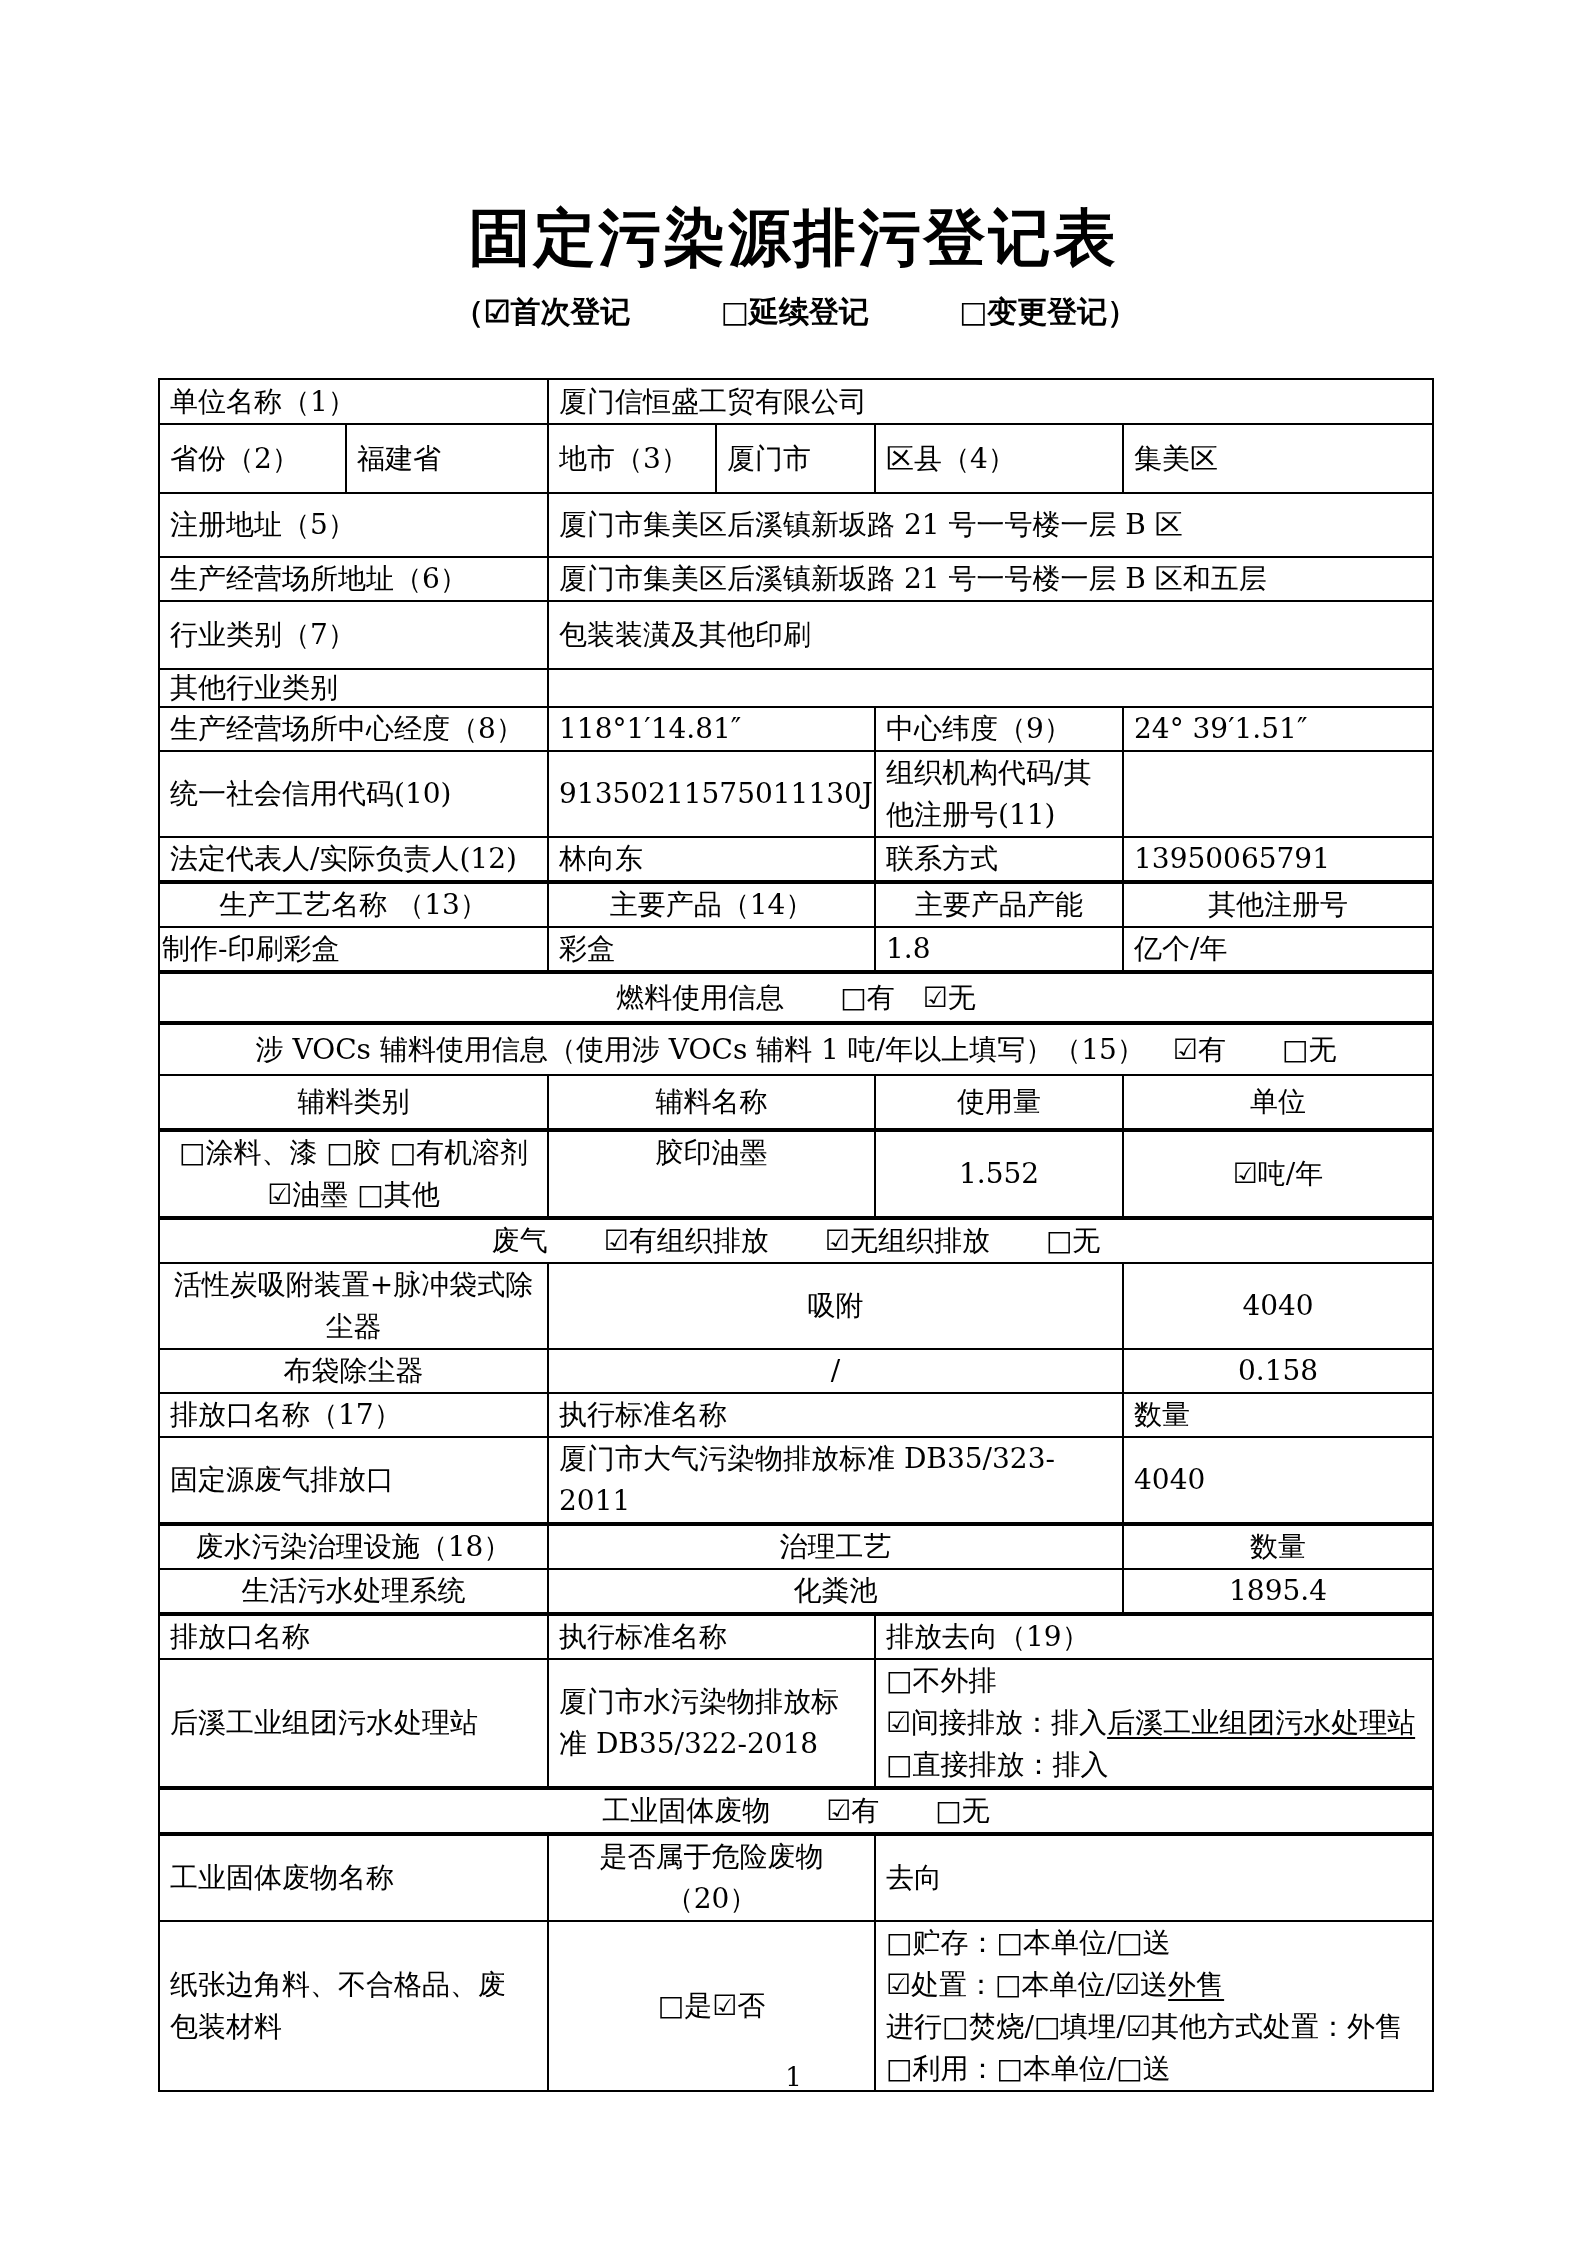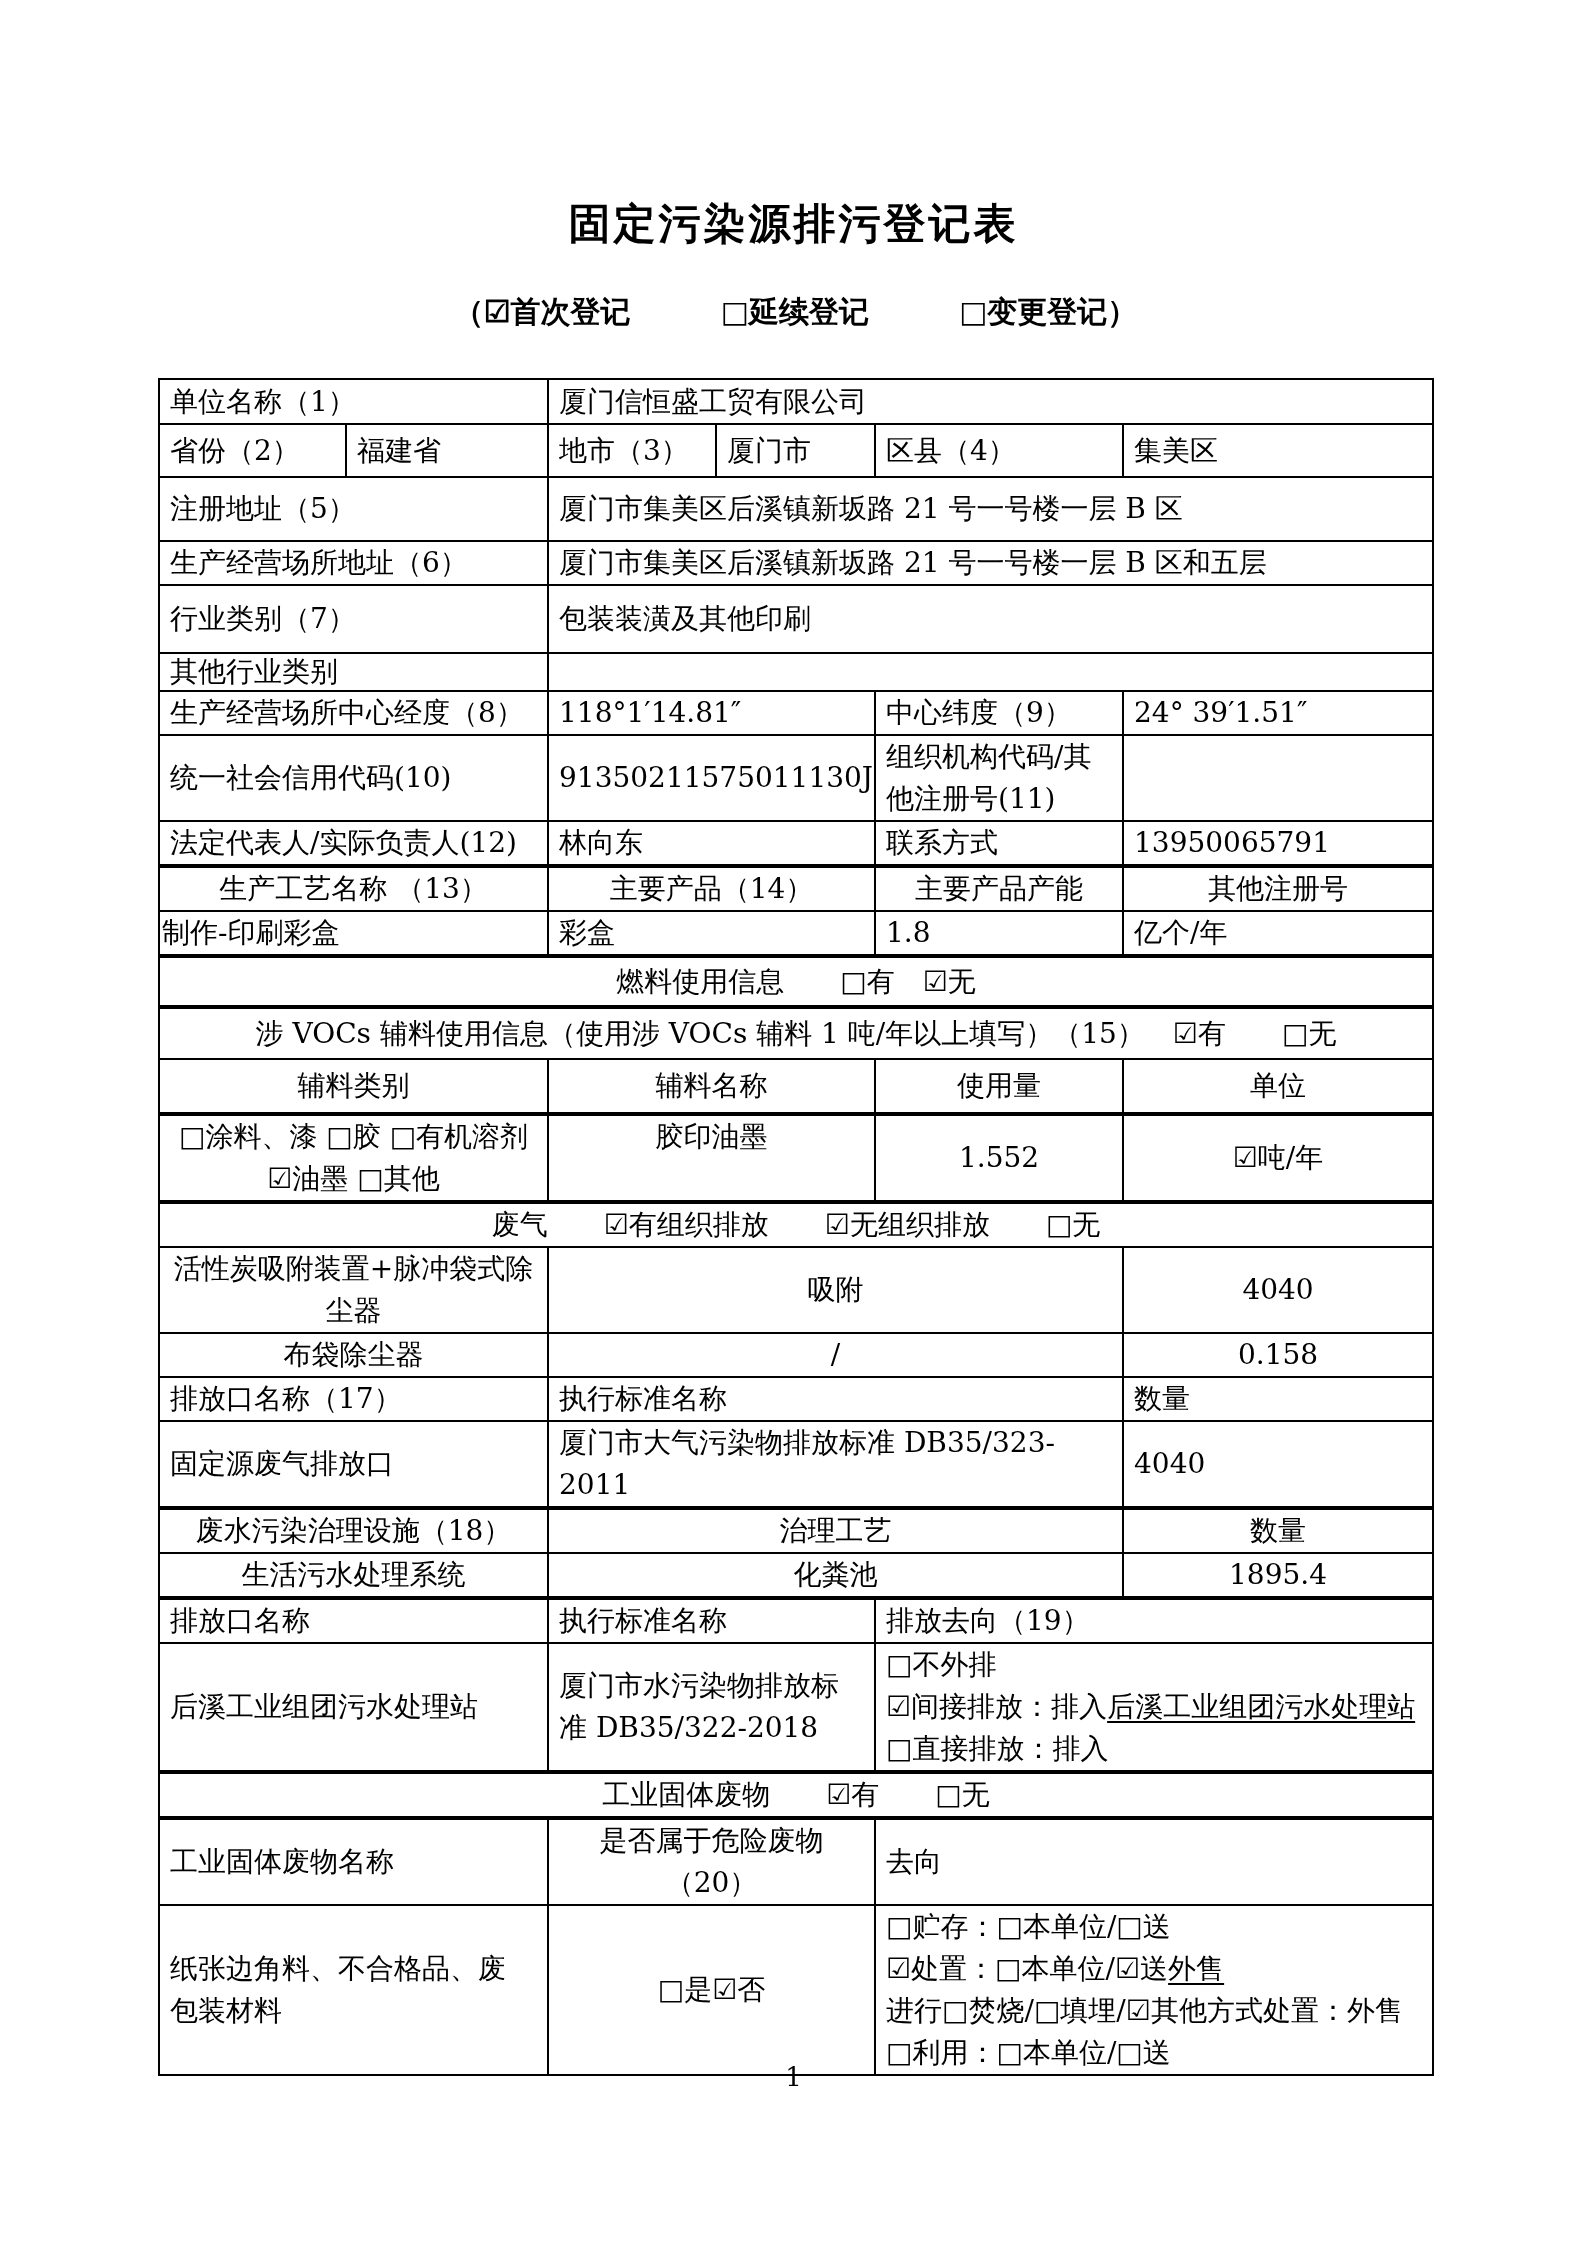--- a/index.html
+++ b/index.html
@@ -2,21 +2,21 @@
 <html><head>
 <meta charset="utf-8">
 <style>
   html,body{margin:0;padding:0;}
   body{
     width:1587px;height:2245px;background:#ffffff;position:relative;
     font-family:"DejaVu Serif","Liberation Serif",serif;color:#000;
   }
   .doc-title{
     position:absolute;top:196px;left:0;width:1587px;text-align:center;
-    font-size:42px;font-weight:bold;letter-spacing:3px;
+    font-size:62px;font-weight:bold;letter-spacing:3px;
   }
   .doc-subtitle{
     position:absolute;top:292px;left:2px;width:1587px;text-align:center;
     font-size:30px;font-weight:bold;
   }
   table.form{
     position:absolute;left:158px;top:378px;width:1274px;
     border-collapse:collapse;table-layout:fixed;
     border:2px solid #22c55e;
     font-size:28px;line-height:42px;
@@ -55,21 +55,21 @@
       <col style="width:248px">
       <col style="width:310px">
   </colgroup>
 
   <tbody>
       <tr style="height:45px">
     <td colspan="2">单位名称（1）</td>
     <td colspan="4">厦门信恒盛工贸有限公司</td>
   </tr>
 
-  <tr style="height:53px">
+  <tr style="height:69px">
     <td>省份（2）</td>
     <td>福建省</td>
     <td>地市（3）</td>
     <td>厦门市</td>
     <td>区县（4）</td>
     <td>集美区</td>
   </tr>
 
   <tr style="height:64px">
     <td colspan="2">注册地址（5）</td>

